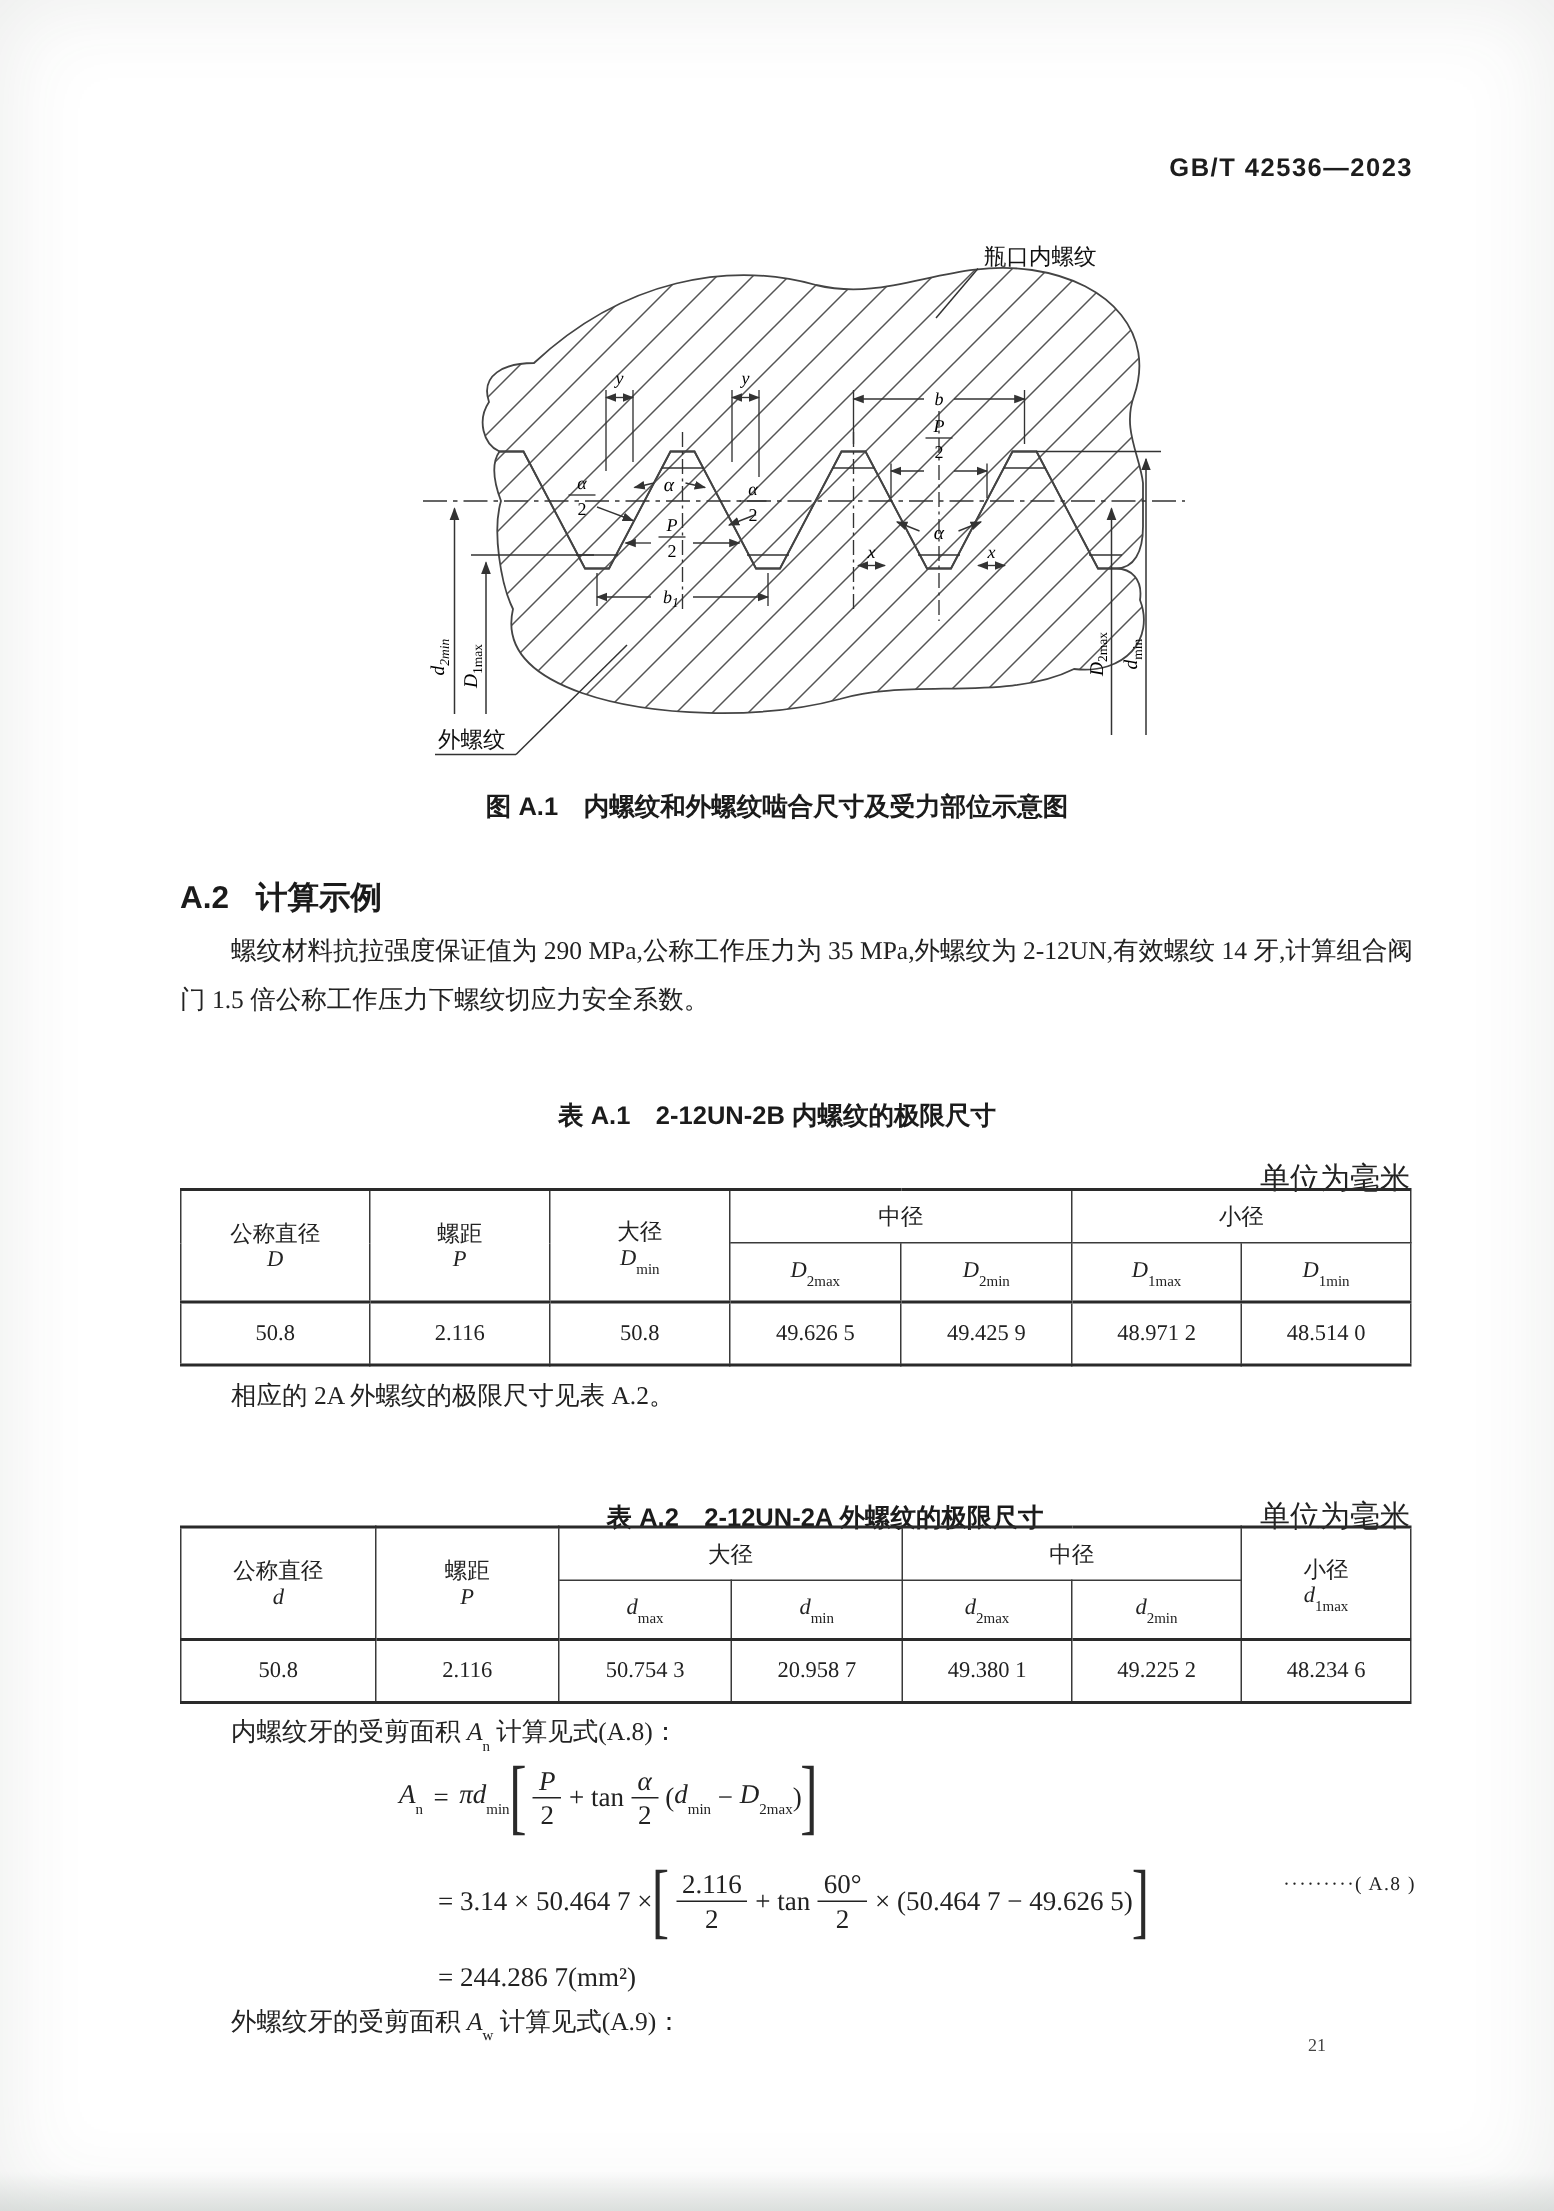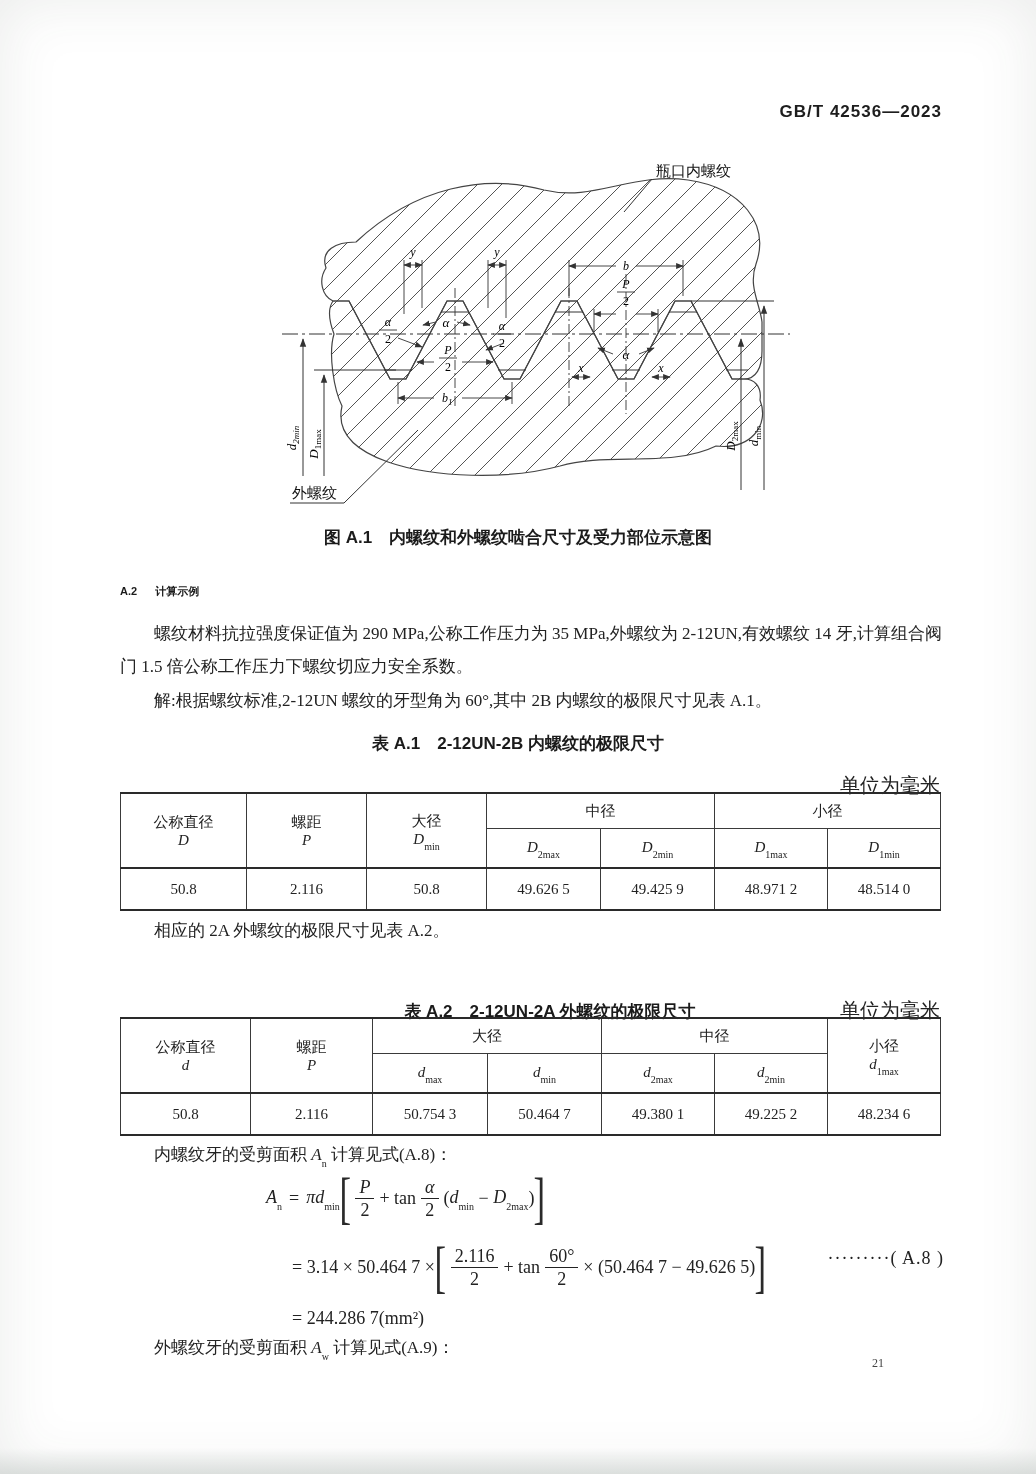--- a/index.html
+++ b/index.html
@@ -9,21 +9,21 @@
     box-shadow:inset 0 0 60px rgba(60,65,62,.10);
     font-family:"Liberation Serif","DejaVu Serif",serif;color:#232323;
   }
   .page::after{content:"";position:absolute;left:0;right:0;bottom:0;height:26px;
     background:linear-gradient(to bottom,rgba(210,215,212,0),rgba(198,204,201,.55));}
   .abs{position:absolute;}
   .hdr{font-family:"Liberation Sans","DejaVu Sans",sans-serif;font-weight:bold;
     font-size:17px;letter-spacing:1px;color:#1d1d1d;}
   .caption,.ttitle{font-family:"Liberation Sans","DejaVu Sans",sans-serif;font-weight:bold;
     font-size:17px;text-align:center;width:100%;color:#1b1b1b;}
-  .sect{font-family:"Liberation Sans","DejaVu Sans",sans-serif;font-weight:bold;font-size:11px;color:#1b1b1b;}
+  .sect{font-family:"Liberation Sans","DejaVu Sans",sans-serif;font-weight:bold;font-size:21px;color:#1b1b1b;}
   .sect .num{margin-right:18px;}
   .body-p{font-size:17px;line-height:33px;width:822px;text-indent:2em;text-align:justify;color:#222;}
   .unit{font-size:20px;color:#222;}
   .mi{font-style:italic;font-family:"Liberation Serif","DejaVu Serif",serif;}
   sub.ts{font-size:10px;font-style:normal;position:relative;top:.25em;letter-spacing:0;}
   
   table.gb{border-collapse:collapse;width:820px;table-layout:fixed;font-size:15px;color:#222;}
   table.gb td{border:1px solid #3a3a3a;text-align:center;vertical-align:middle;padding:2px 2px;}
   table.gb{border-top:2px solid #2a2a2a;border-bottom:2.4px solid #2a2a2a;}
   table.gb .cjk{font-family:"Liberation Sans","DejaVu Sans",sans-serif;font-size:15px;}
@@ -32,21 +32,21 @@
   table.gb tr.d td{height:36px;border-top:2px solid #2a2a2a;}
   table.gb td.two{height:66px;}
   
   .fl{display:flex;align-items:center;font-size:18px;color:#222;white-space:nowrap;}
   .fl .gap{width:7px;display:inline-block;}
   .frac{display:inline-block;text-align:center;vertical-align:middle;margin:0 5px;}
   .frac .num{display:block;border-bottom:1.3px solid #222;padding:0 4px 1px 4px;line-height:20px;}
   .frac .den{display:block;padding-top:1px;line-height:20px;}
   .bk{font-size:56px;font-weight:400;line-height:0;display:inline-block;
       transform:scaleX(.62);margin:0 -4px;color:#2a2a2a;}
-  .ref{font-size:18px;color:#222;letter-spacing:1px;}
+  .ref{font-size:13px;color:#222;letter-spacing:1px;}
   .pnum{font-size:12px;color:#444;}
   svg text{font-family:"Liberation Serif","DejaVu Serif",serif;}
 </style>
 </head>
 <body>
 
 <div class="page">
 
   <div class="abs hdr" style="top:102px;right:94px;">GB/T 42536—2023</div>
 
@@ -195,21 +195,20 @@
     <text x="16" y="352" font-size="15" fill="#111">外螺纹</text>
   </svg>
 
   <div class="abs caption" style="top:526px;left:0;">图 A.1　内螺纹和外螺纹啮合尺寸及受力部位示意图</div>
 
   <div class="abs sect" style="top:584px;left:120px;">
     <span class="num">A.2</span><span>计算示例</span>
   </div>
 
   <div class="abs body-p" style="top:617px;left:120px;">螺纹材料抗拉强度保证值为 290 MPa,公称工作压力为 35 MPa,外螺纹为 2-12UN,有效螺纹 14 牙,计算组合阀门 1.5 倍公称工作压力下螺纹切应力安全系数。</div>
-  <div class="abs body-p" style="top:684px;left:120px;">解:根据螺纹标准,2-12UN 螺纹的牙型角为 60°,其中 2B 内螺纹的极限尺寸见表 A.1。</div>
 
   <div class="abs ttitle" style="top:732px;left:0;">表 A.1　2-12UN-2B 内螺纹的极限尺寸</div>
   <div class="abs unit" style="top:772px;right:96px;">单位为毫米</div>
   <table class="gb abs" style="top:792px;left:120px;">
     <colgroup>
         <col style="width:126px">
         <col style="width:120px">
         <col style="width:120px">
       <col style="width:114px">
         <col style="width:114px">
@@ -285,21 +284,21 @@
     <tr class="h2">
       <td><i class="mi">d</i><sub class="ts">max</sub></td>
       <td><i class="mi">d</i><sub class="ts">min</sub></td>
       <td><i class="mi">d</i><sub class="ts">2max</sub></td>
       <td><i class="mi">d</i><sub class="ts">2min</sub></td>
     </tr>
     <tr class="d">
       <td>50.8</td>
       <td>2.116</td>
       <td>50.754 3</td>
-      <td>50.464 7</td>
+      <td>20.958 7</td>
       <td>49.380 1</td>
       <td>49.225 2</td>
       <td>48.234 6</td>
     </tr>
   </tbody>
     </table>
 
   <div class="abs" style="top:1143px;left:120px;font-size:17px;text-indent:2em;width:822px;">
     <span>内螺纹牙的受剪面积 </span><i class="mi">A</i><sub class="ts">n</sub><span> 计算见式(A.8)：</span>
   </div>

